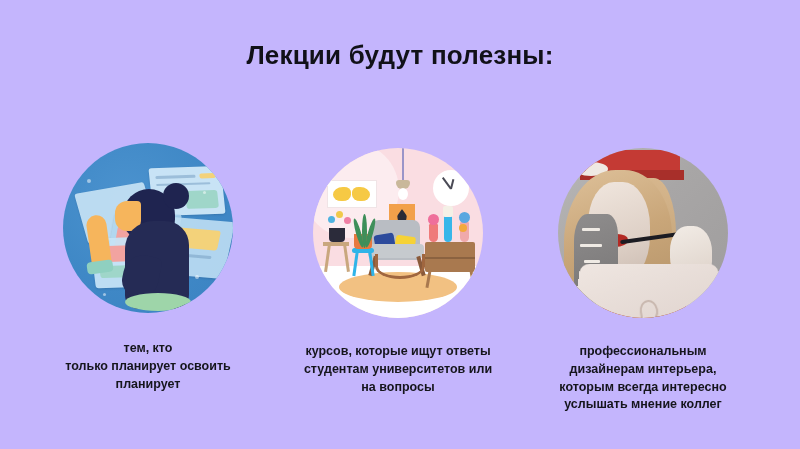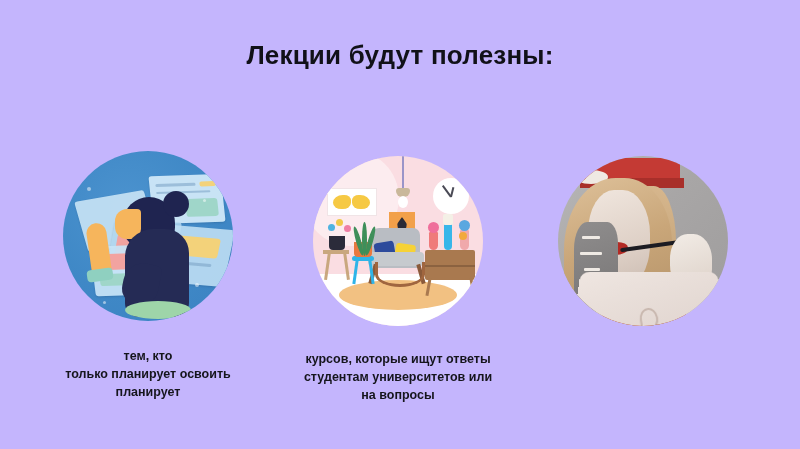--- a/index.html
+++ b/index.html
@@ -31,21 +31,21 @@
     letter-spacing: 0.2px;
   }
   .cards {
     position: absolute;
     top: 143px;
     left: 0;
     width: 800px;
   }
   .card {
     position: absolute;
-    top: 8px;
+    top: 0;
     width: 250px;
   }
   .card-1 { left: 23px; }
   .card-2 { left: 273px; }
   .card-3 { left: 518px; }
 
   .circle {
     position: relative;
     width: 170px;
     height: 170px;
@@ -502,16 +502,22 @@
 
         <div class="dress"></div>
         <div class="pen"></div>
         <div class="hand"></div>
 
         <div class="laptop">
           <div class="logo"></div>
         </div>
       </div>
 
+      <div class="caption">
+        <span class="caption-line">профессиональным</span>
+        <span class="caption-line">дизайнерам интерьера,</span>
+        <span class="caption-line">которым всегда интересно</span>
+        <span class="caption-line">услышать мнение коллег</span>
+      </div>
     </div>
 
   </div>
 </div>
 
 </body></html>

